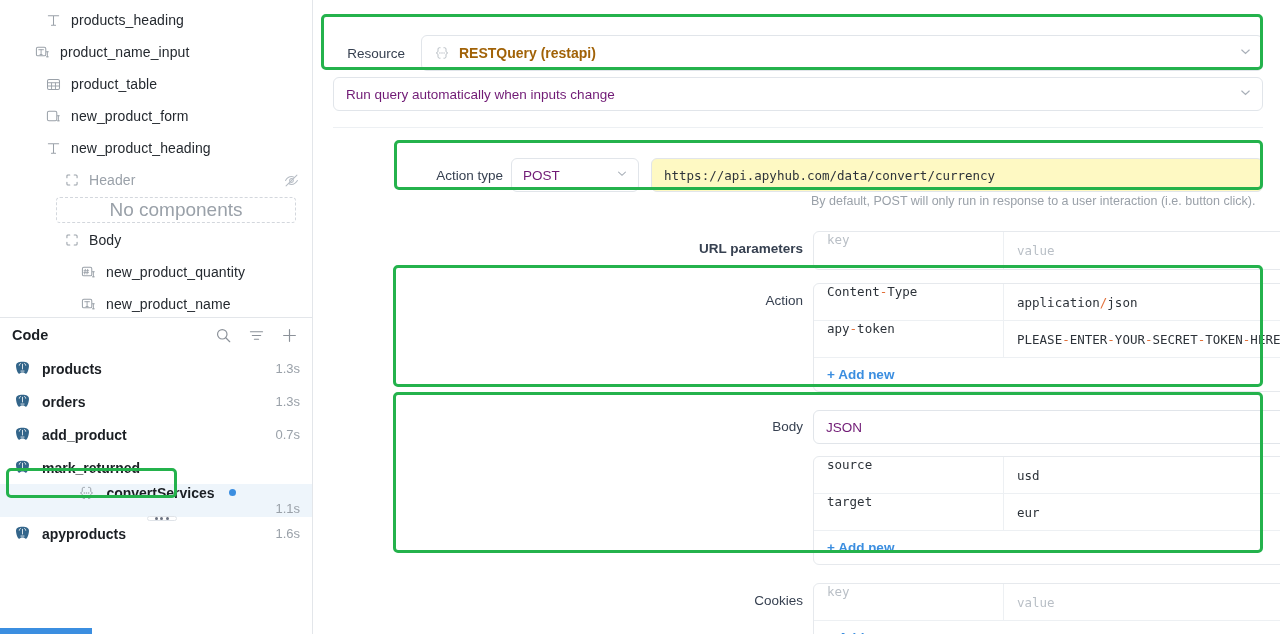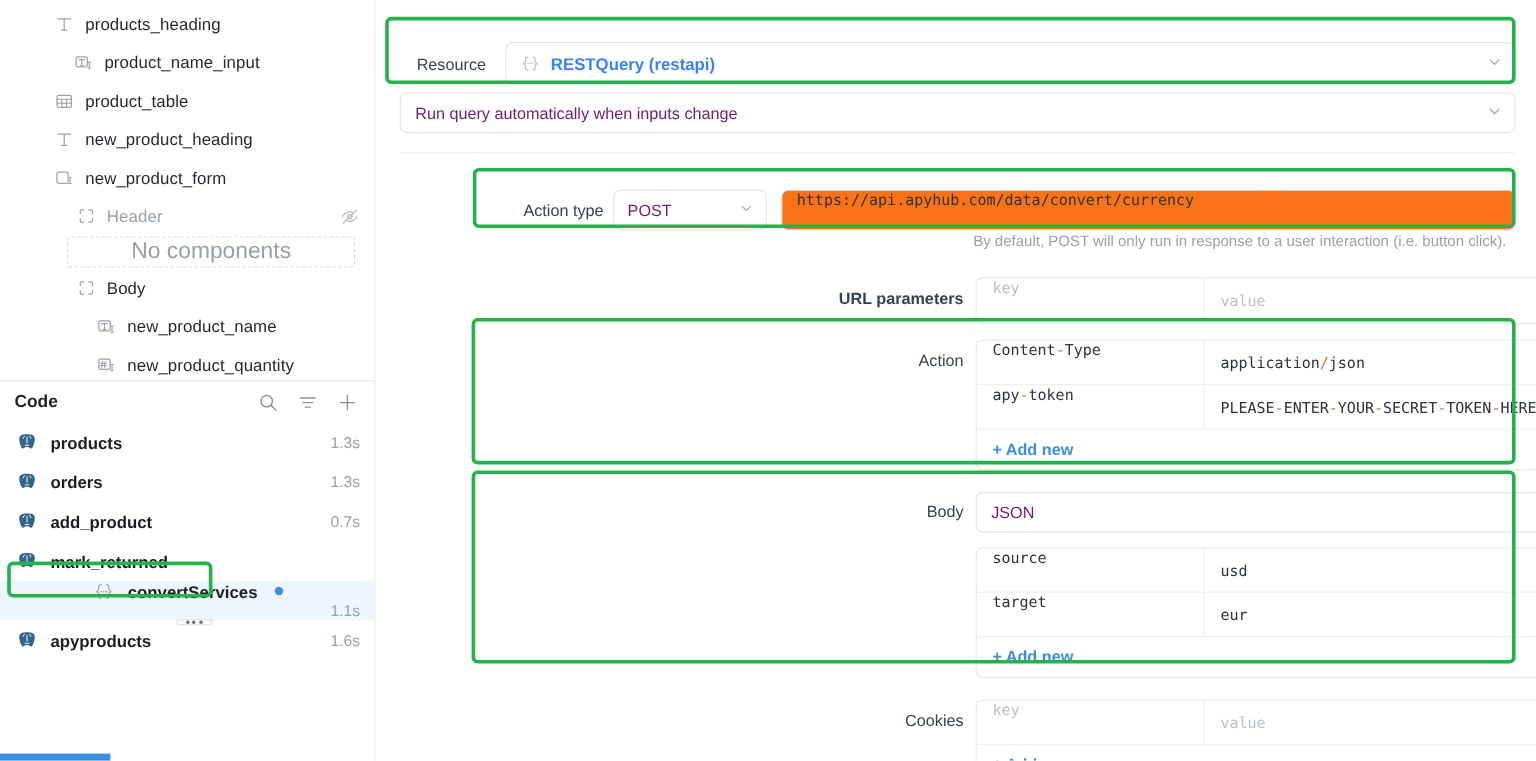--- a/index.html
+++ b/index.html
@@ -52,27 +52,27 @@
   .hl-box { position:absolute; border:3px solid #24b24c; border-radius:5px; pointer-events:none; }
 
   .hscroll { position:absolute; left:0; bottom:0; width:92px; height:6px; background:#3b8ee0; }
 
   
   .main { flex:1 1 auto; position:relative; background:#fff; height:634px; overflow:hidden; }
 
   .fieldrow { display:flex; align-items:center;margin-top:10px; }
   .lbl { font-size:13.5px; color:#374151; text-align:right; white-space:nowrap; }
 
-  .inputbox { border:1px solid #e1e5ea; border-radius:6px; background:#f97316;
-              height:34px; display:flex; align-items:flex-start; padding:0 12px; }
+  .inputbox { border:1px solid #e1e5ea; border-radius:6px; background:#fef9c3;
+              height:34px; display:flex; align-items:center; padding:0 12px; }
   .select { border:1px solid #e1e5ea; border-radius:6px; background:#fff;
             height:34px; display:flex; align-items:center; padding:0 11px;
             position:relative; }
   .chev { position:absolute; right:10px; top:50%; transform:translateY(-50%); color:#a8afb8; }
-  .sel-text { font-size:14px; color:#3b82f6; font-weight:600; }
+  .sel-text { font-size:14px; color:#a16207; font-weight:600; }
 
   .hint { font-size:12.5px; color:#9aa1a9; }
 
   .kvtable { border:1px solid #e6e9ed; border-radius:6px; background:#fff; overflow:hidden; }
   .kvrow { display:flex; height:37px; border-bottom:1px solid #edf0f3; }
   .kvrow:last-child { border-bottom:none; }
   .kvkey { width:190px; border-right:1px solid #edf0f3; display:flex; align-items:flex-start;
            padding:0 13px; font-family:"DejaVu Sans Mono", monospace; font-size:12.5px; color:#2d333a; }
   .kvval { flex:1 1 auto; display:flex; align-items:center; padding:0 13px;
            font-family:"DejaVu Sans Mono", monospace; font-size:12.5px; color:#2d333a;
@@ -99,21 +99,21 @@
         <div class="tw">
           <span class="ico">
               <svg width="15" height="15" viewBox="0 0 16 16">
                 <path d="M2.5 3h11M8 3v10M5.8 13h4.4" stroke="currentColor" stroke-width="1.1" fill="none" stroke-linecap="round"></path>
               </svg>
             </span>
           <span class="tree-label">products_heading</span>
         </div>
       </div>
 
-      <div class="tree-row" style="padding-left:61px">
+      <div class="tree-row" style="padding-left:34px">
         <div class="tw">
           <span class="ico">
               <svg width="15" height="15" viewBox="0 0 16 16">
                 <rect x="1.5" y="2.5" width="10" height="9" rx="1.5" stroke="currentColor" stroke-width="1.1" fill="none"></rect>
                 <path d="M4 5h5M6.5 5v5.2M5.4 10.2h2.2" stroke="currentColor" stroke-width="1" fill="none" stroke-linecap="round"></path>
                 <path d="M12.2 7.2h2M13.2 7.2v5.4M12.2 12.6h2" stroke="currentColor" stroke-width="1" fill="none" stroke-linecap="round"></path>
               </svg>
             </span>
           <span class="tree-label">product_name_input</span>
         </div>
@@ -128,36 +128,36 @@
               </svg>
             </span>
           <span class="tree-label">product_table</span>
         </div>
       </div>
 
       <div class="tree-row" style="padding-left:45px">
         <div class="tw">
           <span class="ico">
               <svg width="15" height="15" viewBox="0 0 16 16">
-                <path d="M2.5 3h11M8 3v10M5.8 13h4.4" stroke="currentColor" stroke-width="1.1" fill="none" stroke-linecap="round"></path>
-              </svg>
-            </span>
-          <span class="tree-label">new_product_heading</span>
-        </div>
-      </div>
-
-      <div class="tree-row" style="padding-left:45px">
-        <div class="tw">
-          <span class="ico">
-              <svg width="15" height="15" viewBox="0 0 16 16">
                 <rect x="1.5" y="2.5" width="10" height="10" rx="1.6" stroke="currentColor" stroke-width="1.1" fill="none"></rect>
                 <path d="M12.2 7.2h2M13.2 7.2v5.4M12.2 12.6h2" stroke="currentColor" stroke-width="1" fill="none" stroke-linecap="round"></path>
               </svg>
             </span>
           <span class="tree-label">new_product_form</span>
+        </div>
+      </div>
+
+      <div class="tree-row" style="padding-left:45px">
+        <div class="tw">
+          <span class="ico">
+              <svg width="15" height="15" viewBox="0 0 16 16">
+                <path d="M2.5 3h11M8 3v10M5.8 13h4.4" stroke="currentColor" stroke-width="1.1" fill="none" stroke-linecap="round"></path>
+              </svg>
+            </span>
+          <span class="tree-label">new_product_heading</span>
         </div>
       </div>
 
       <div class="tree-row" style="padding-left:63px">
         <div class="tw">
           <span class="ico">
               <svg width="14" height="14" viewBox="0 0 16 16">
                 <path d="M5.5 2.2H3.4A1.2 1.2 0 0 0 2.2 3.4v2.1M10.5 2.2h2.1a1.2 1.2 0 0 1 1.2 1.2v2.1M13.8 10.5v2.1a1.2 1.2 0 0 1-1.2 1.2h-2.1M2.2 10.5v2.1a1.2 1.2 0 0 0 1.2 1.2h2.1" stroke="currentColor" stroke-width="1.2" fill="none" stroke-linecap="round"></path>
               </svg>
             </span>
@@ -183,38 +183,38 @@
             </span>
           <span class="tree-label">Body</span>
         </div>
       </div>
 
       <div class="tree-row" style="padding-left:80px">
         <div class="tw">
           <span class="ico">
               <svg width="15" height="15" viewBox="0 0 16 16">
                 <rect x="1.5" y="2.5" width="10" height="9" rx="1.5" stroke="currentColor" stroke-width="1.1" fill="none"></rect>
+                <path d="M4.6 4.6 3.9 9.6M7.1 4.6 6.4 9.6M3.2 6.1h5M3 8.1h5" stroke="currentColor" stroke-width=".95" stroke-linecap="round"></path>
+                <path d="M12.2 7.2h2M13.2 7.2v5.4M12.2 12.6h2" stroke="currentColor" stroke-width="1" fill="none" stroke-linecap="round"></path>
+              </svg>
+            </span>
+          <span class="tree-label">new_product_quantity</span>
+        </div>
+      </div>
+
+      <div class="tree-row" style="padding-left:80px">
+        <div class="tw">
+          <span class="ico">
+              <svg width="15" height="15" viewBox="0 0 16 16">
+                <rect x="1.5" y="2.5" width="10" height="9" rx="1.5" stroke="currentColor" stroke-width="1.1" fill="none"></rect>
                 <path d="M4 5h5M6.5 5v5.2M5.4 10.2h2.2" stroke="currentColor" stroke-width="1" fill="none" stroke-linecap="round"></path>
                 <path d="M12.2 7.2h2M13.2 7.2v5.4M12.2 12.6h2" stroke="currentColor" stroke-width="1" fill="none" stroke-linecap="round"></path>
               </svg>
             </span>
           <span class="tree-label">new_product_name</span>
-        </div>
-      </div>
-
-      <div class="tree-row" style="padding-left:80px">
-        <div class="tw">
-          <span class="ico">
-              <svg width="15" height="15" viewBox="0 0 16 16">
-                <rect x="1.5" y="2.5" width="10" height="9" rx="1.5" stroke="currentColor" stroke-width="1.1" fill="none"></rect>
-                <path d="M4.6 4.6 3.9 9.6M7.1 4.6 6.4 9.6M3.2 6.1h5M3 8.1h5" stroke="currentColor" stroke-width=".95" stroke-linecap="round"></path>
-                <path d="M12.2 7.2h2M13.2 7.2v5.4M12.2 12.6h2" stroke="currentColor" stroke-width="1" fill="none" stroke-linecap="round"></path>
-              </svg>
-            </span>
-          <span class="tree-label">new_product_quantity</span>
         </div>
       </div>
     </div>
 
     <div class="tree-divider"></div>
 
     <div class="code-panel">
       <div class="code-head">
         <span class="code-title">Code</span>
         <span class="code-actions">

